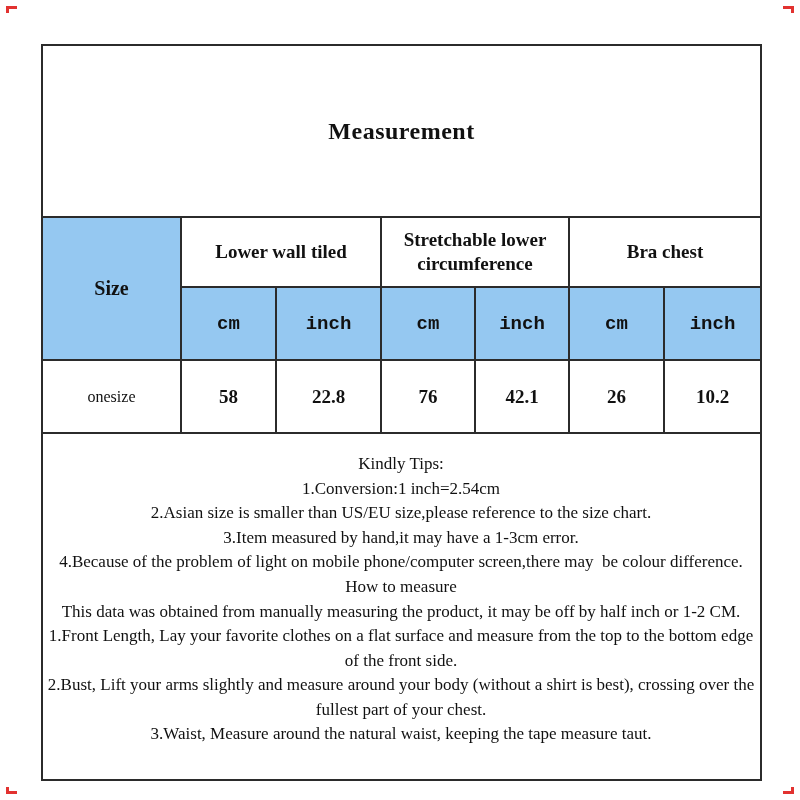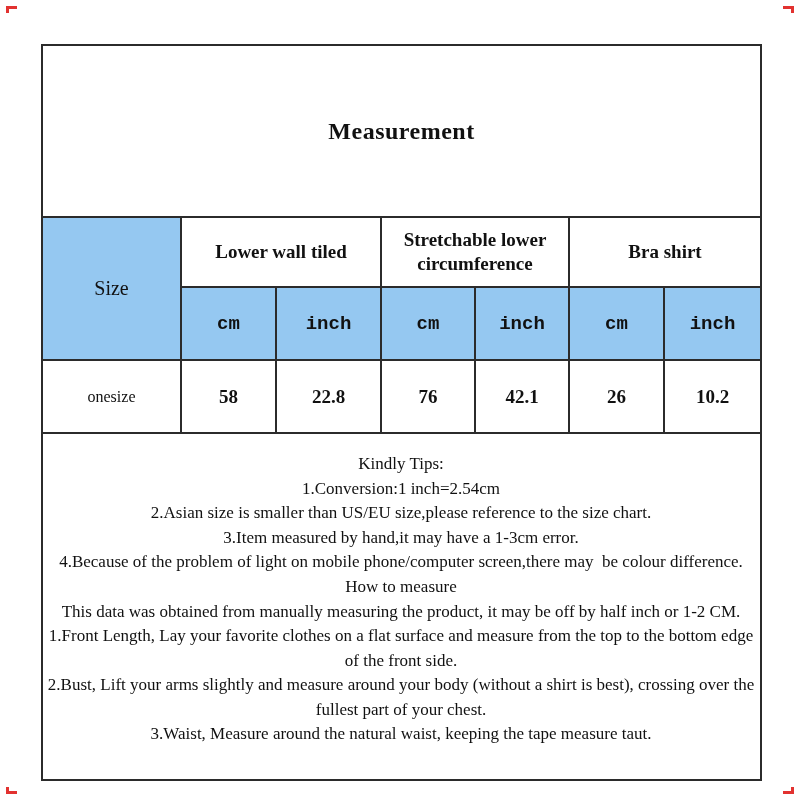--- a/index.html
+++ b/index.html
@@ -48,21 +48,21 @@
   .row-tips td    { height: 347px; }
 
   .title-cell {
     font-size: 24px;
     font-weight: bold;
     letter-spacing: 0.5px;
   }
   .size-cell {
     background: var(--header-blue);
     font-size: 20px;
-    font-weight: normal;
+    font-weight: bold;
   }
   .group-cell {
     font-size: 19px;
     font-weight: bold;
     line-height: 1.25;
     padding: 0 6px;
   }
   .unit-cell {
     background: var(--header-blue);
     font-size: 19px;
@@ -110,21 +110,21 @@
 
     <tbody>
         <tr class="row-title">
       <td colspan="7" class="title-cell">Measurement</td>
     </tr>
 
     <tr class="row-groups">
       <td rowspan="2" class="size-cell">Size</td>
       <td colspan="2" class="group-cell">Lower wall tiled</td>
       <td colspan="2" class="group-cell">Stretchable lower circumference</td>
-      <td colspan="2" class="group-cell">Bra shirt</td>
+      <td colspan="2" class="group-cell">Bra chest</td>
     </tr>
 
     <tr class="row-units">
       <td class="unit-cell">cm</td>
       <td class="unit-cell">inch</td>
       <td class="unit-cell">cm</td>
       <td class="unit-cell">inch</td>
       <td class="unit-cell">cm</td>
       <td class="unit-cell">inch</td>
     </tr>

